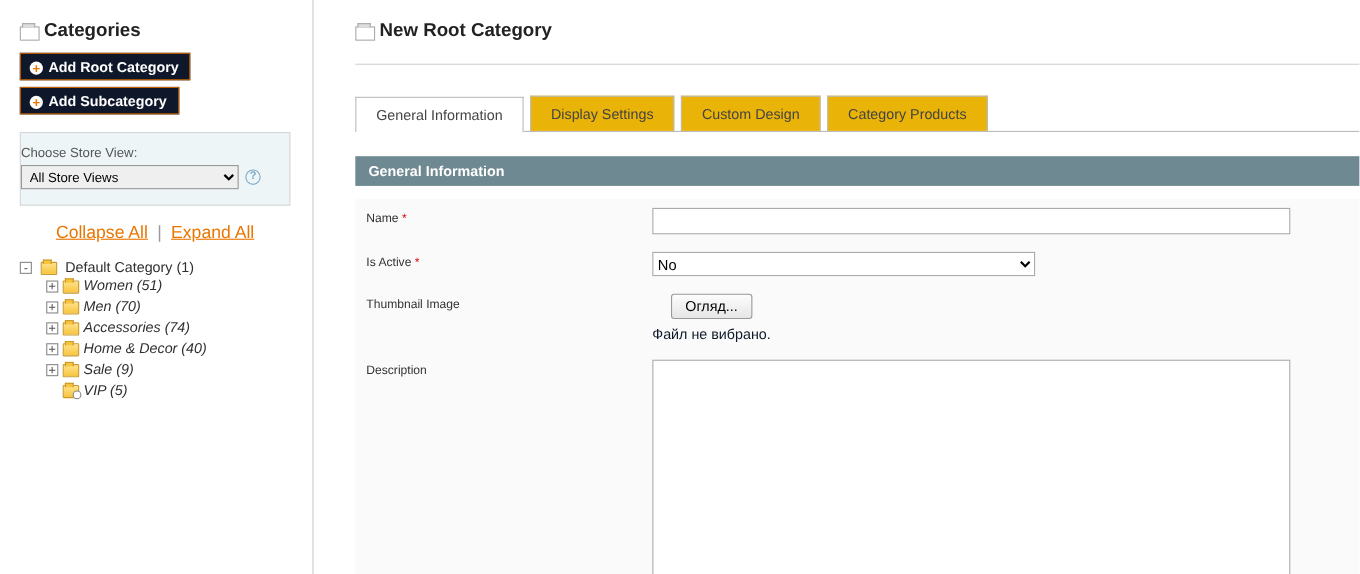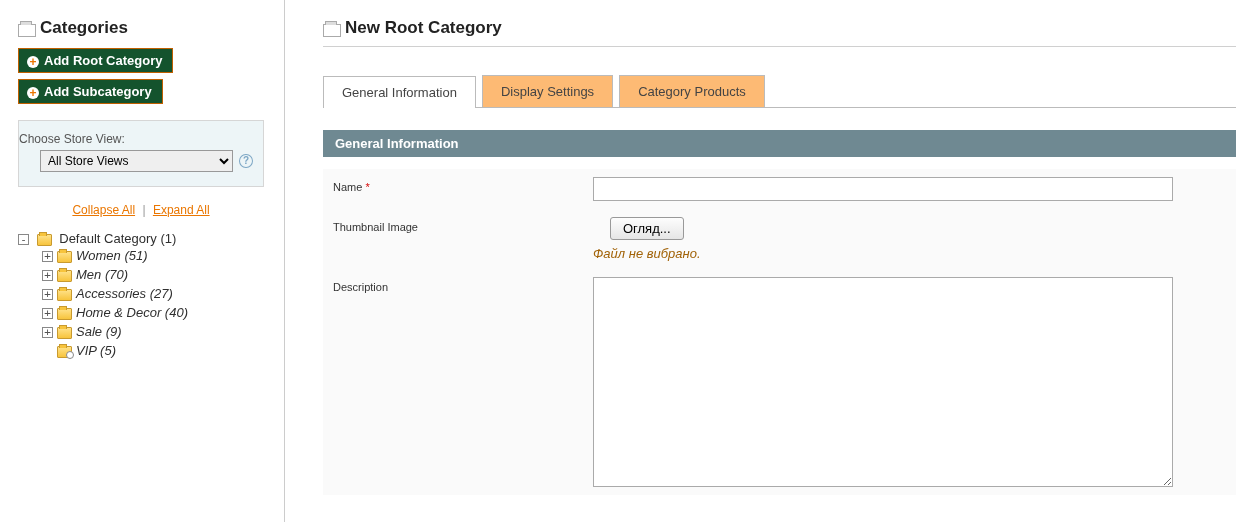--- a/index.html
+++ b/index.html
@@ -4,56 +4,56 @@
 <style>
 * { box-sizing: border-box; margin: 0; padding: 0; }
 body { font-family: Arial, Helvetica, sans-serif; font-size: 13px; color: #2f2f2f; background: #fff; }
 .container { display: flex; width: 1236px; justify-content: center; }
 .sidebar { width: 285px; padding: 18px 0 0 18px; border-right: 1px solid #ccc; min-height: 522px; }
 .sidebar-header { display: flex; align-items: center; margin-bottom: 10px; }
 .sidebar-header h3 { font-size: 17px; font-weight: bold; color: #222; }
 .cat-icon { width: 16px; height: 14px; margin-right: 6px; position: relative; }
 .cat-icon::before { content: ""; position: absolute; top: 3px; width: 16px; height: 11px; background: #fff; border: 1px solid #aaa; }
 .cat-icon::after { content: ""; position: absolute; top: 0; left: 2px; width: 10px; height: 3px; background: #ddd; border: 1px solid #aaa; border-bottom: none; }
-.btn-orange { display: inline-block; background: #14532d; color: #fff; font-weight: bold; font-size: 13px; border: 1px solid #c05f00; padding: 4px 10px 4px 8px; cursor: pointer; margin-bottom: 6px; }
+.btn-orange { display: inline-block; background: #0f172a; color: #fff; font-weight: bold; font-size: 13px; border: 1px solid #c05f00; padding: 4px 10px 4px 8px; cursor: pointer; margin-bottom: 6px; }
 .btn-orange .plus { display: inline-block; width: 12px; height: 12px; background: #fff; border-radius: 50%; color: #ea7601; font-size: 12px; line-height: 12px; text-align: center; font-weight: bold; margin-right: 5px; vertical-align: middle; }
 .store-box { border: 1px solid #d6d6d6; background: #edf5f7; padding: 10px 10px 14px 0; margin: 10px 20px 0 0; }
 .store-box label { font-size: 12px; color: #555; }
-.store-row { display: flex; align-items: center; margin-top: 4px; margin-left: 21px; }
+.store-row { display: flex; align-items: center; margin-top: 4px; }
 .store-row select { width: 198px; height: 22px; border: 1px solid #999; font-size: 12px; padding-left: 3px; }
 .help-icon { width: 14px; height: 14px; border-radius: 50%; border: 1px solid #7da7c5; color: #7da7c5; font-size: 10px; font-weight: bold; text-align: center; line-height: 12px; margin-left: 6px; }
-.expand-row { text-align: center; margin: 16px 20px 12px 0; font-size: 12px; }
+.expand-row { text-align: center; margin: 16px 20px 12px 0; font-size: 16px; }
 .expand-row a { color: #ea7601; text-decoration: underline; cursor: pointer; }
 .expand-row .sep { color: #999; margin: 0 4px; }
 .tree { margin: 6px 0 0 0; list-style: none; }
 .tree li { padding: 2px 0; font-size: 13px; color: #2f2f2f; }
 .tree ul { list-style: none; margin-left: 24px; font-style: italic; }
 .tree .toggle { display: inline-block; width: 11px; height: 11px; border: 1px solid #888; background: #fff; color: #555; font-size: 11px; line-height: 9px; text-align: center; margin-right: 4px; cursor: pointer; vertical-align: middle; font-family: monospace; }
 .tree .toggle-none { display: inline-block; width: 11px; height: 11px; margin-right: 4px; }
 .folder { display: inline-block; width: 15px; height: 12px; background: linear-gradient(#ffe28a,#f7c43d); border: 1px solid #c99a2e; border-radius: 1px; margin-right: 4px; vertical-align: middle; position: relative; }
 .folder::before { content: ""; position: absolute; top: -3px; left: 1px; width: 6px; height: 3px; background: #f7c43d; border: 1px solid #c99a2e; border-bottom: none; }
 .folder.leaf::after { content: ""; position: absolute; bottom: -2px; right: -3px; width: 6px; height: 6px; border: 1px solid #888; border-radius: 50%; background: #fff; }
 .main { flex: 1; padding: 18px 0 0 38px; }
-.main-header { display: flex; align-items: center; margin-bottom: 8px; }
+.main-header { display: flex; align-items: center; margin-bottom: 20px; }
 .main-header h3 { font-size: 17px; font-weight: bold; color: #222; }
 .hr { height: 1px; background: linear-gradient(#bbb,#e5e5e5); margin-bottom: 28px; }
 .tabs { display: flex; border-bottom: 1px solid #bbb; }
-.tab { padding: 8px 18px; font-size: 13px; color: #444; background: #fdba74; border: 1px solid #bbb; border-bottom: none; margin-right: 6px; cursor: pointer; }
+.tab { padding: 8px 18px; font-size: 13px; color: #444; background: #eab308; border: 1px solid #bbb; border-bottom: none; margin-right: 6px; cursor: pointer; }
 .tab.active { background: #fff; position: relative; top: 1px; }
 .section { margin-top: 22px; }
 .section-head { background: #6f8992; color: #fff; font-weight: bold; font-size: 13px; padding: 6px 12px; }
 .form-area { background: #fafafa; border-left: none; margin-top: 12px; }
 .field { display: flex; padding: 8px 0 8px 10px; }
 .field-label { width: 260px; font-size: 11px; color: #333; padding-top: 4px; }
 .req { color: #d40707; }
 .field input[type=text] { width: 580px; height: 24px; border: 1px solid #aaa; padding: 2px 4px; }
 .field select { width: 348px; height: 22px; border: 1px solid #aaa; background: #fff; }
 .file-row { display: flex; align-items: center; gap: 6px; flex-direction: column; }
 .file-btn { background: linear-gradient(#fdfdfd,#e6e6e6); border: 1px solid #999; border-radius: 3px; padding: 3px 12px; font-size: 13px; cursor: pointer; }
-.file-text { font-size: 13px; color: #a16207; font-style: italic; }
+.file-text { font-size: 13px; color: #0f172a; }
 .field textarea { width: 580px; height: 210px; border: 1px solid #aaa; }
 </style>
 </head>
 <body>
 
 <div class="container">
   <div class="sidebar">
     <div class="sidebar-header">
       <span class="cat-icon"></span>
       <h3>Categories</h3>
@@ -82,51 +82,58 @@
     </div>
 
     <ul class="tree">
       <li>
         <span class="toggle">-</span>
         <span class="folder"></span>
         <span>Default Category (1)</span>
         <ul>
           <li><span class="toggle">+</span><span class="folder"></span><span>Women (51)</span></li>
           <li><span class="toggle">+</span><span class="folder"></span><span>Men (70)</span></li>
-          <li><span class="toggle">+</span><span class="folder"></span><span>Accessories (27)</span></li>
+          <li><span class="toggle">+</span><span class="folder"></span><span>Accessories (74)</span></li>
           <li><span class="toggle">+</span><span class="folder"></span><span>Home &amp; Decor (40)</span></li>
           <li><span class="toggle">+</span><span class="folder"></span><span>Sale (9)</span></li>
           <li><span class="toggle-none"></span><span class="folder leaf"></span><span>VIP (5)</span></li>
         </ul>
       </li>
     </ul>
   </div>
 
   <div class="main">
     <div class="main-header">
       <span class="cat-icon"></span>
       <h3>New Root Category</h3>
     </div>
     <div class="hr"></div>
 
     <div class="tabs">
       <div class="tab active">General Information</div>
       <div class="tab">Display Settings</div>
+      <div class="tab">Custom Design</div>
       <div class="tab">Category Products</div>
     </div>
 
     <div class="section">
       <div class="section-head">General Information</div>
       <div class="form-area">
 
         <div class="field">
           <div class="field-label"><span>Name</span> <span class="req">*</span></div>
           <input type="text" value="" style="">
         </div>
 
+        <div class="field">
+          <div class="field-label"><span>Is Active</span> <span class="req">*</span></div>
+          <select>
+            <option>No</option>
+          </select>
+        </div>
 
         <div class="field">
           <div class="field-label">Thumbnail Image</div>
           <div class="file-row">
             <button class="file-btn">Огляд...</button>
             <span class="file-text">Файл не вибрано.</span>
           </div>
         </div>
 
         <div class="field">

